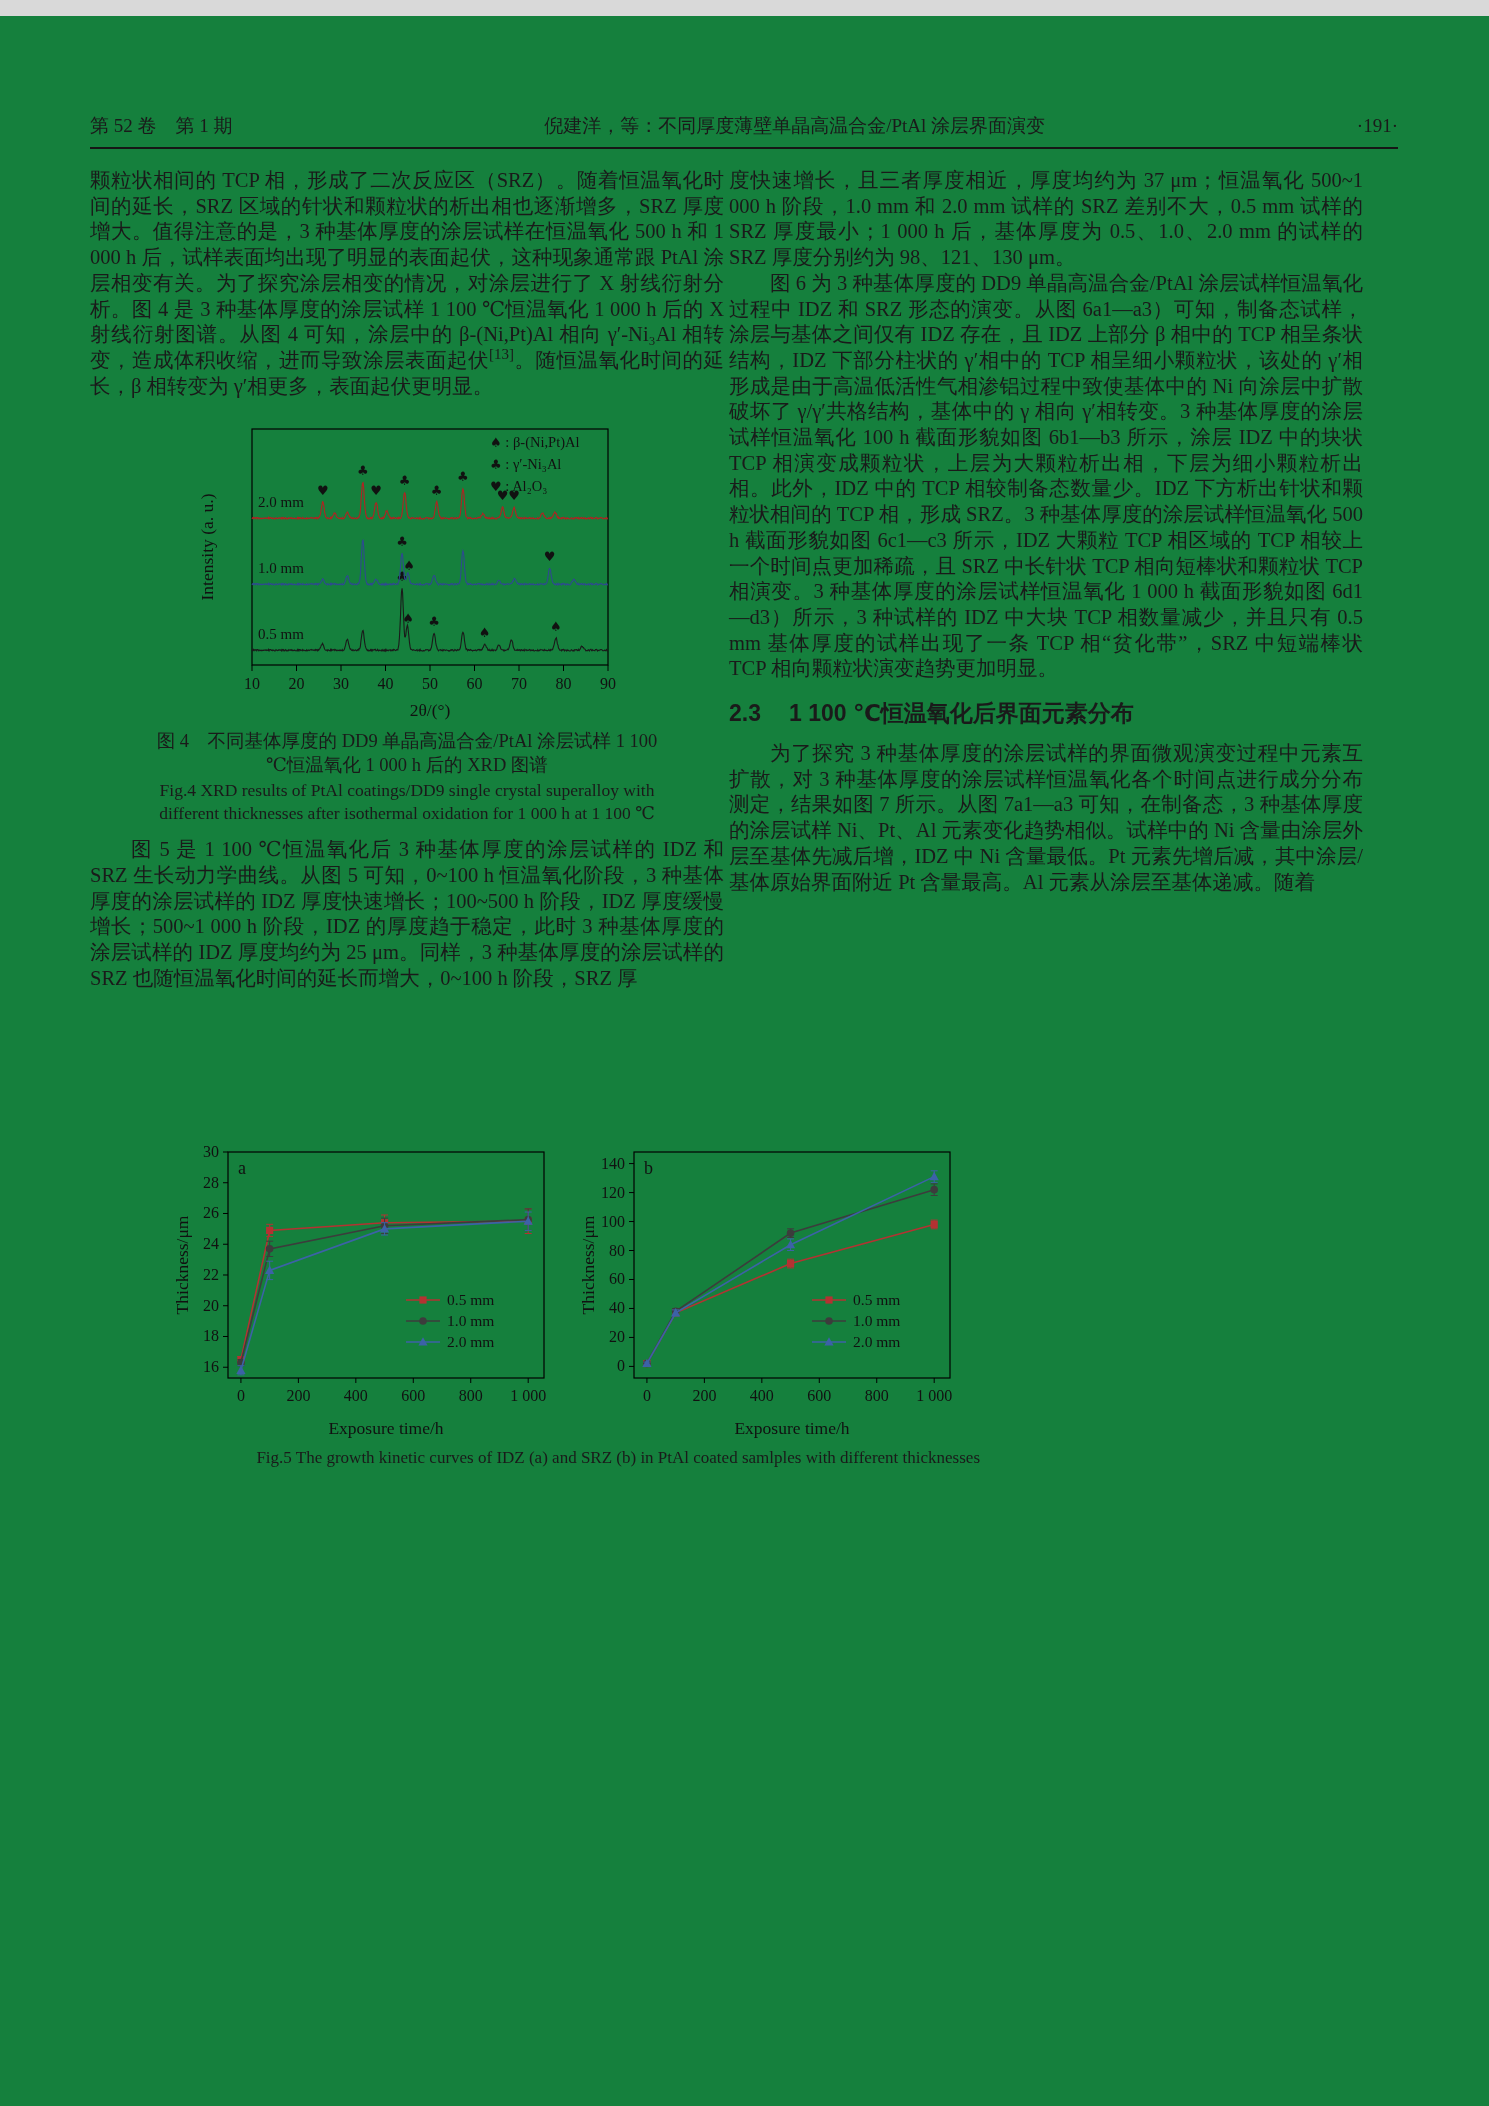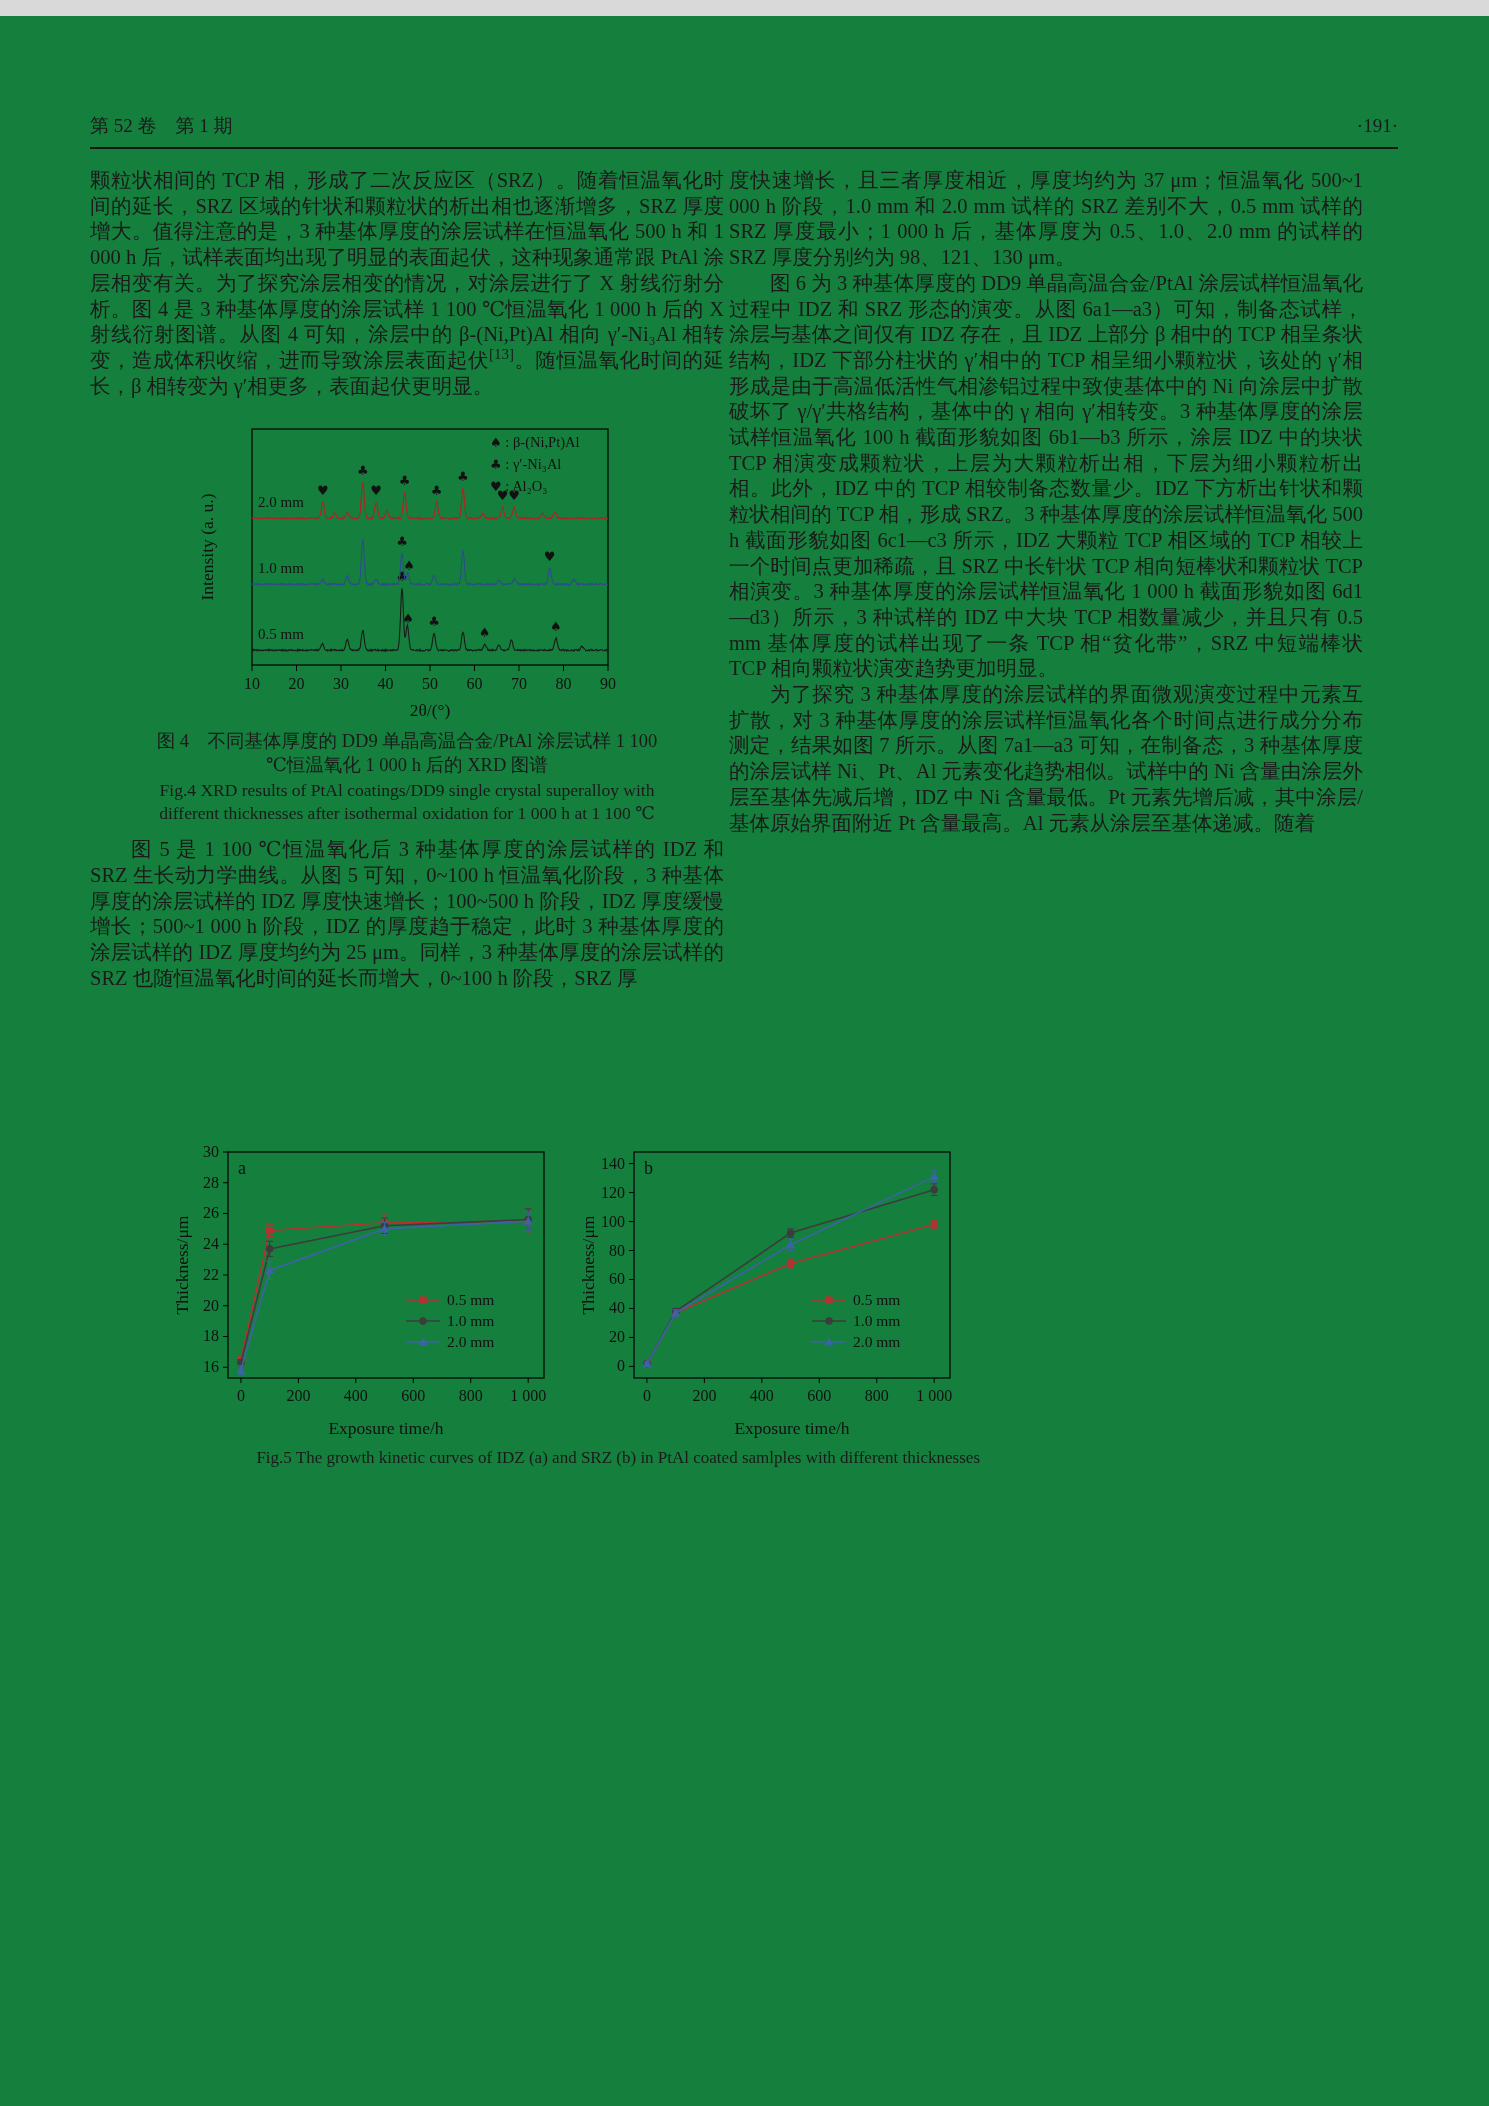--- a/index.html
+++ b/index.html
@@ -33,20 +33,21 @@
   svg .suit{font-family:"DejaVu Sans",sans-serif;font-size:13px;}
   svg .legx{font-size:14.5px;}
 </style>
 </head>
 <body>
 
 <div class="page">
 
   <div class="page-header">
     <span>第 52 卷　第 1 期</span>
+    <span class="c">倪建洋，等：不同厚度薄壁单晶高温合金/PtAl 涂层界面演变</span>
     <span>·191·</span>
   </div>
   <div class="header-rule"></div>
 
   <div class="col col-left">
     <p class="body"><span>颗粒状相间的 TCP 相，形成了二次反应区（SRZ）。随着恒温氧化时间的延长，SRZ 区域的针状和颗粒状的析出相也逐渐增多，SRZ 厚度增大。值得注意的是，3 种基体厚度的涂层试样在恒温氧化 500 h 和 1 000 h 后，试样表面均出现了明显的表面起伏，这种现象通常跟 PtAl 涂层相变有关。为了探究涂层相变的情况，对涂层进行了 X 射线衍射分析。图 4 是 3 种基体厚度的涂层试样 1 100 ℃恒温氧化 1 000 h 后的 X 射线衍射图谱。从图 4 可知，涂层中的 β-(Ni,Pt)Al 相向 γ′-Ni₃Al 相转变，造成体积收缩，进而导致涂层表面起伏</span><sup class="ref">[13]</sup><span>。随恒温氧化时间的延长，β 相转变为 γ′相更多，表面起伏更明显。</span></p>
 
     <div class="fig4-wrap">
       <div><svg width="430" height="306" viewBox="0 0 430 306">
             <rect x="60" y="14" width="356" height="236" fill="none" stroke="#000" stroke-width="1.2"></rect>
@@ -99,20 +100,23 @@
     </div>
     <div class="fig-caption-zh">图 4　不同基体厚度的 DD9 单晶高温合金/PtAl 涂层试样 1 100 ℃恒温氧化 1 000 h 后的 XRD 图谱</div>
     <div class="fig-caption-en">Fig.4 XRD results of PtAl coatings/DD9 single crystal superalloy with different thicknesses after isothermal oxidation for 1 000 h at 1 100 ℃</div>
 
     <p class="body indent">图 5 是 1 100 ℃恒温氧化后 3 种基体厚度的涂层试样的 IDZ 和 SRZ 生长动力学曲线。从图 5 可知，0~100 h 恒温氧化阶段，3 种基体厚度的涂层试样的 IDZ 厚度快速增长；100~500 h 阶段，IDZ 厚度缓慢增长；500~1 000 h 阶段，IDZ 的厚度趋于稳定，此时 3 种基体厚度的涂层试样的 IDZ 厚度均约为 25 μm。同样，3 种基体厚度的涂层试样的 SRZ 也随恒温氧化时间的延长而增大，0~100 h 阶段，SRZ 厚</p>
   </div>
 
   <div class="col col-right">
     <p class="body">度快速增长，且三者厚度相近，厚度均约为 37 μm；恒温氧化 500~1 000 h 阶段，1.0 mm 和 2.0 mm 试样的 SRZ 差别不大，0.5 mm 试样的 SRZ 厚度最小；1 000 h 后，基体厚度为 0.5、1.0、2.0 mm 的试样的 SRZ 厚度分别约为 98、121、130 μm。</p>
     <p class="body indent">图 6 为 3 种基体厚度的 DD9 单晶高温合金/PtAl 涂层试样恒温氧化过程中 IDZ 和 SRZ 形态的演变。从图 6a1—a3）可知，制备态试样，涂层与基体之间仅有 IDZ 存在，且 IDZ 上部分 β 相中的 TCP 相呈条状结构，IDZ 下部分柱状的 γ′相中的 TCP 相呈细小颗粒状，该处的 γ′相形成是由于高温低活性气相渗铝过程中致使基体中的 Ni 向涂层中扩散破坏了 γ/γ′共格结构，基体中的 γ 相向 γ′相转变。3 种基体厚度的涂层试样恒温氧化 100 h 截面形貌如图 6b1—b3 所示，涂层 IDZ 中的块状 TCP 相演变成颗粒状，上层为大颗粒析出相，下层为细小颗粒析出相。此外，IDZ 中的 TCP 相较制备态数量少。IDZ 下方析出针状和颗粒状相间的 TCP 相，形成 SRZ。3 种基体厚度的涂层试样恒温氧化 500 h 截面形貌如图 6c1—c3 所示，IDZ 大颗粒 TCP 相区域的 TCP 相较上一个时间点更加稀疏，且 SRZ 中长针状 TCP 相向短棒状和颗粒状 TCP 相演变。3 种基体厚度的涂层试样恒温氧化 1 000 h 截面形貌如图 6d1—d3）所示，3 种试样的 IDZ 中大块 TCP 相数量减少，并且只有 0.5 mm 基体厚度的试样出现了一条 TCP 相“贫化带”，SRZ 中短端棒状 TCP 相向颗粒状演变趋势更加明显。</p>
+    <h3 class="section">
+      <span class="num">2.3</span><span>1 100 ℃恒温氧化后界面元素分布</span>
+    </h3>
     <p class="body indent">为了探究 3 种基体厚度的涂层试样的界面微观演变过程中元素互扩散，对 3 种基体厚度的涂层试样恒温氧化各个时间点进行成分分布测定，结果如图 7 所示。从图 7a1—a3 可知，在制备态，3 种基体厚度的涂层试样 Ni、Pt、Al 元素变化趋势相似。试样中的 Ni 含量由涂层外层至基体先减后增，IDZ 中 Ni 含量最低。Pt 元素先增后减，其中涂层/基体原始界面附近 Pt 含量最高。Al 元素从涂层至基体递减。随着</p>
   </div>
 
   <div class="fig5">
     <div class="fig5-row">
       <div><svg width="392" height="302" viewBox="0 0 392 302">
             <rect x="62" y="14" width="316" height="226" fill="none" stroke="#000" stroke-width="1.2"></rect>
             <line x1="74.92727272727272" y1="240" x2="74.92727272727272" y2="245" stroke="#000" stroke-width="1"></line>
             <text x="74.92727272727272" y="263" text-anchor="middle" class="tick">0</text>
             <line x1="132.38181818181818" y1="240" x2="132.38181818181818" y2="245" stroke="#000" stroke-width="1"></line>

